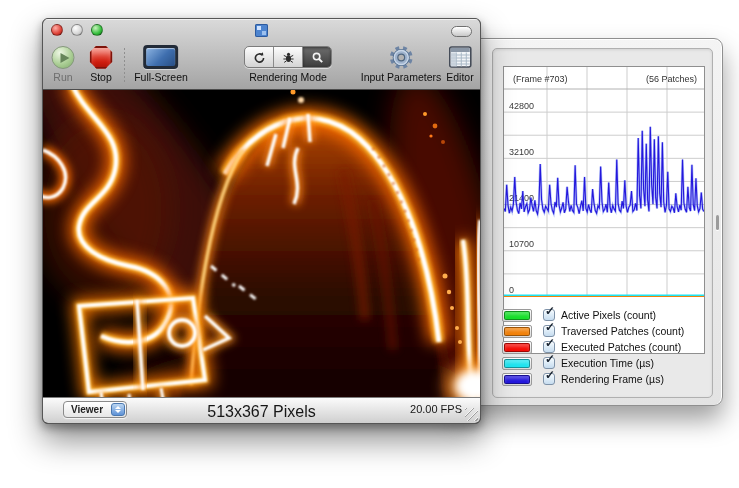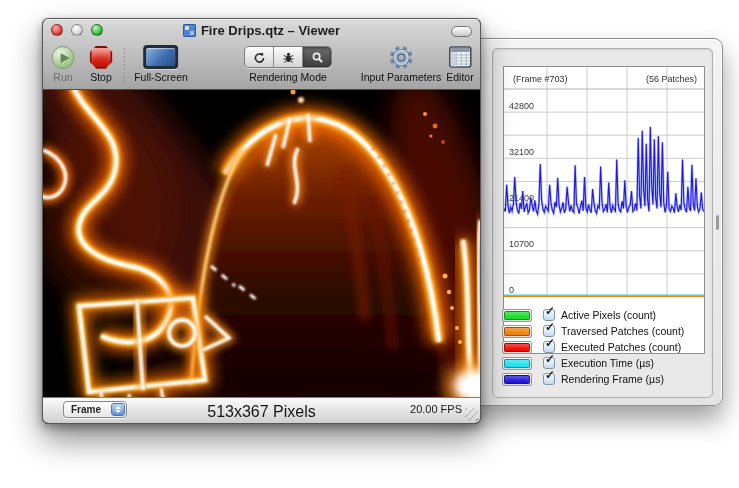--- a/index.html
+++ b/index.html
@@ -194,21 +194,20 @@
 
 <section class="window">
   <header class="win-head">
     <div class="lights">
       <span class="light close"></span>
       <span class="light min"></span>
       <span class="light zoom"></span>
     </div>
     <div class="win-title">
       <span class="doc-ic"></span>
-      <span>Fire Drips.qtz – Viewer</span>
     </div>
     <div class="pill"></div>
 
     <div class="toolbar">
       <div class="titem" style="left:20px">
         <div class="ticon">
             <span class="runbtn"></span>
           </div>
         <div class="tlabel dim">Run</div>
       </div>
@@ -393,21 +392,21 @@
         <circle cx="392" cy="36" r="2.4" fill="#e06a10"></circle>
       <circle cx="400" cy="52" r="2" fill="#b84708"></circle>
         <circle cx="388" cy="46" r="1.6" fill="#ff7a1a"></circle>
       <circle cx="258" cy="10" r="3" fill="#ffd9a8" filter="url(#b1)"></circle>
         <circle cx="250" cy="2" r="2.5" fill="#ff9a2a"></circle>
     </svg>
   </div>
 
   <footer class="statusbar">
     <div class="popup">
-      <span class="popup-label">Frame</span>
+      <span class="popup-label">Viewer</span>
       <span class="stepper">
         <span class="arr-up"></span>
           <span class="arr-dn"></span>
       </span>
     </div>
     <div class="dims">513x367 Pixels</div>
     <div class="fps">20.00 FPS</div>
     <div class="grip"></div>
   </footer>
 </section>

